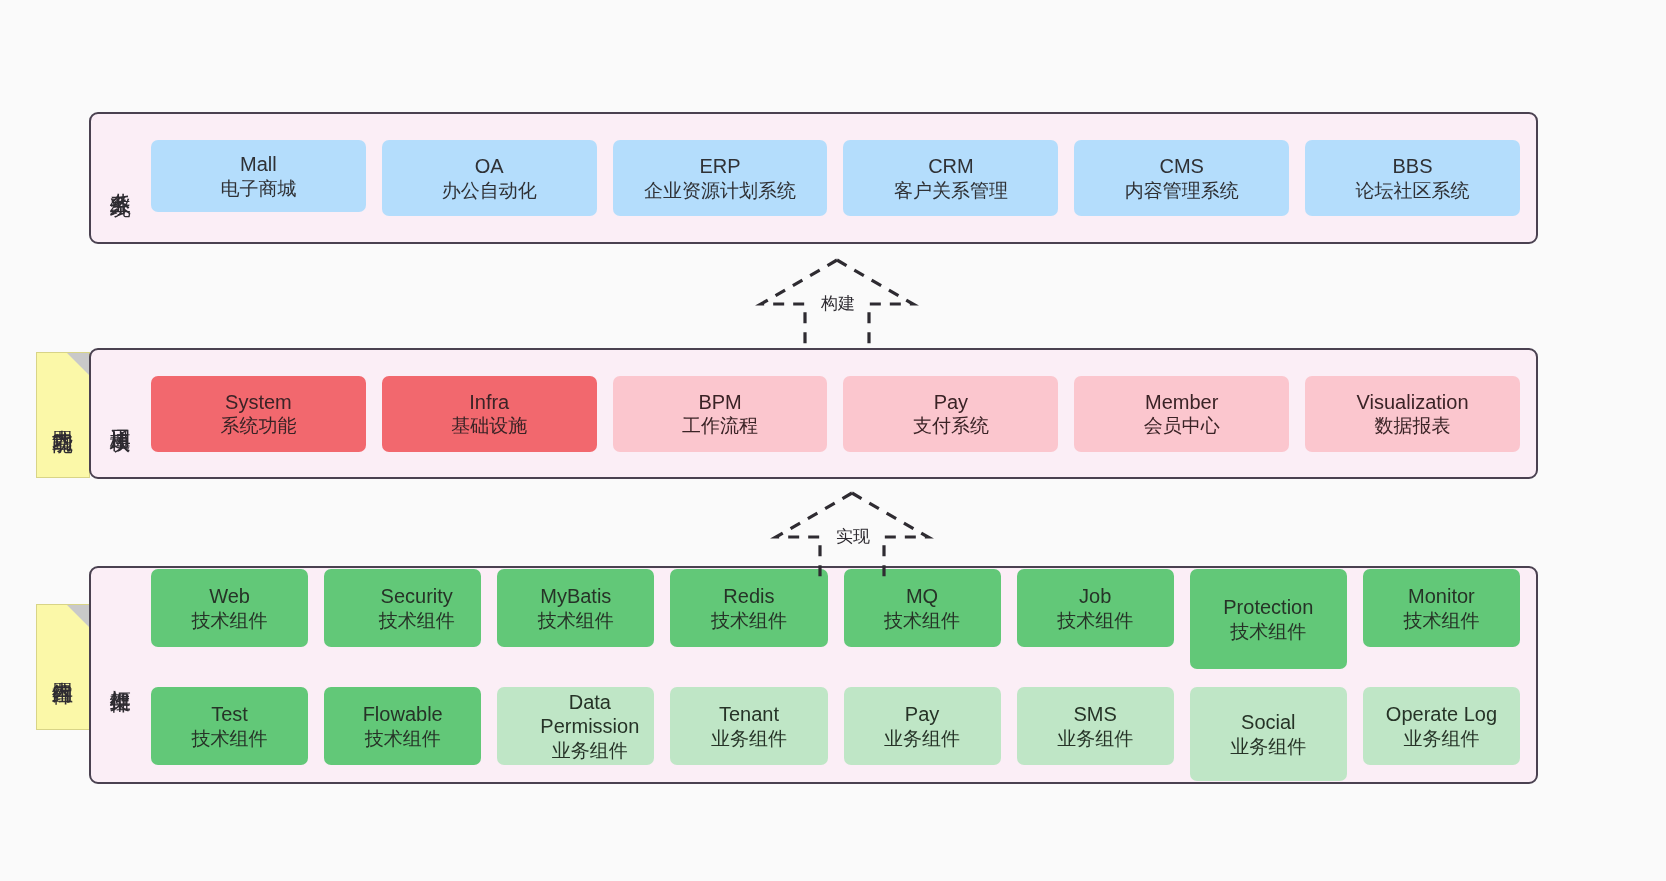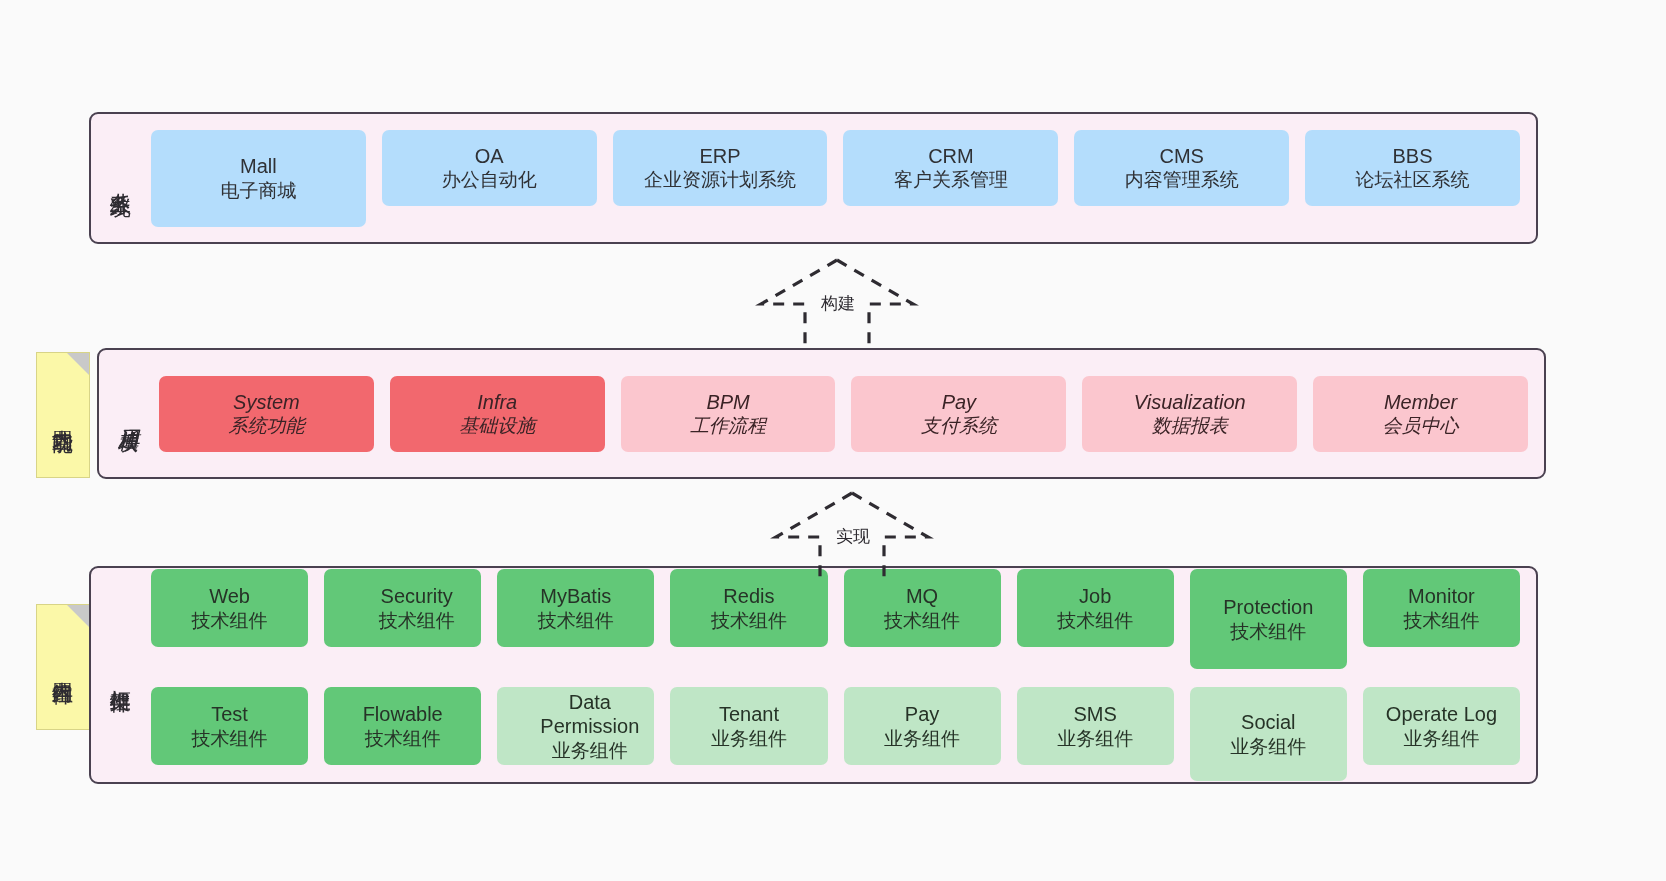--- a/index.html
+++ b/index.html
@@ -133,21 +133,21 @@
 </style>
 </head>
 <body>
 
 <div id="canvas">
     <div class="band" style="left: 89px; top: 112px; width: 1449px; height: 132px;">
       <div class="band-title">业务系统</div>
       <div class="band-body" style="flex-direction: column; justify-content: center; gap: 0px;">
         <div class="row">
           <div class="cellwrap">
-            <div class="card c-blue" style="height: 97px;">
+            <div class="card c-blue" style="height: 72px;">
               <div class="l1">Mall</div>
               <div class="l2">电子商城</div>
             </div>
           </div>
           <div class="cellwrap">
             <div class="card c-blue" style="height: 76px;">
               <div class="l1">OA</div>
               <div class="l2">办公自动化</div>
             </div>
           </div>
@@ -175,21 +175,21 @@
               <div class="l2">论坛社区系统</div>
             </div>
           </div>
         </div>
       </div>
     </div>
     <div class="note" style="left: 36px; top: 352px; width: 54px; height: 126px;">
       <span class="fold"></span>
       <span>内置功能</span>
     </div>
-    <div class="band" style="left: 97px; top: 348px; width: 1449px; height: 131px; font-style: italic;">
+    <div class="band" style="left: 89px; top: 348px; width: 1449px; height: 131px;">
       <div class="band-title">通用模块</div>
       <div class="band-body" style="flex-direction: column; justify-content: center; gap: 0px;">
         <div class="row">
           <div class="cellwrap">
             <div class="card c-red" style="height: 76px;">
               <div class="l1">System</div>
               <div class="l2">系统功能</div>
             </div>
           </div>
           <div class="cellwrap">
@@ -205,28 +205,28 @@
             </div>
           </div>
           <div class="cellwrap">
             <div class="card c-pink" style="height: 76px;">
               <div class="l1">Pay</div>
               <div class="l2">支付系统</div>
             </div>
           </div>
           <div class="cellwrap">
             <div class="card c-pink" style="height: 76px;">
+              <div class="l1">Member</div>
+              <div class="l2">会员中心</div>
+            </div>
+          </div>
+          <div class="cellwrap">
+            <div class="card c-pink" style="height: 76px;">
               <div class="l1">Visualization</div>
               <div class="l2">数据报表</div>
-            </div>
-          </div>
-          <div class="cellwrap">
-            <div class="card c-pink" style="height: 76px;">
-              <div class="l1">Member</div>
-              <div class="l2">会员中心</div>
             </div>
           </div>
         </div>
       </div>
     </div>
     <div class="note" style="left: 36px; top: 604px; width: 54px; height: 126px;">
       <span class="fold"></span>
       <span>内置组件</span>
     </div>
     <div class="band" style="left: 89px; top: 558px; width: 1449px; height: 218px; margin-top: 8px;">

